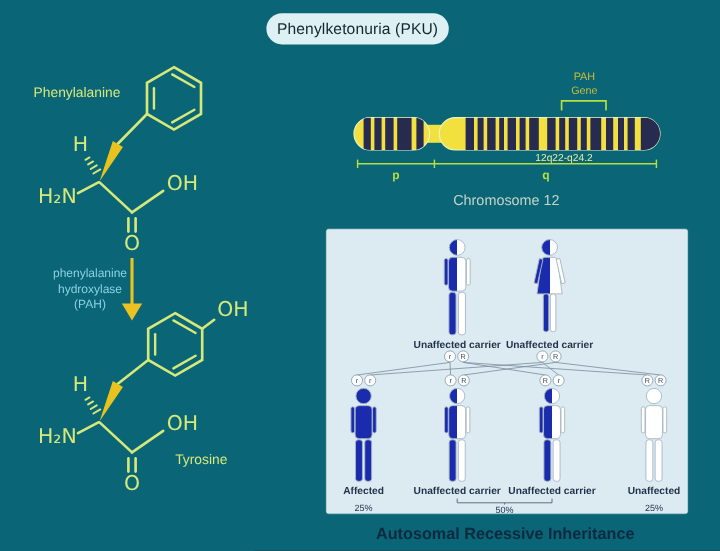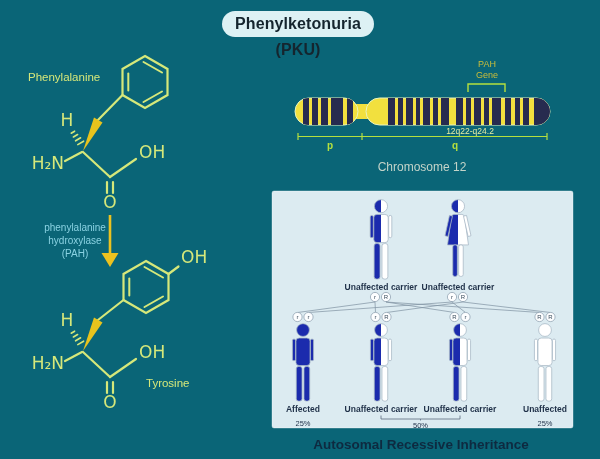--- a/index.html
+++ b/index.html
@@ -9,21 +9,21 @@
     --accent:#b5e03e; --gene-text:#c9bd3a; --locus-text:#e6eda2; --caption-light:#c4d4c9;
     --panel-bg:#dcebf1; --figure-blue:#1b2bad; --figure-outline:#a8b8c6;
     --line-gray:#7e90a0; --text-dark:#1f3048; --heading-dark:#0e2a40;
   }
   html,body{margin:0;padding:0;}
   body{font-family:"Liberation Sans",sans-serif;background:#333;}
   .stage{position:relative;width:600px;height:459px;background:var(--background,#0a6577);overflow:hidden;}
   .title-pill{
     position:absolute;left:222px;top:11px;width:152px;height:26px;
     background:var(--pill-bg,#ddf1f4);border-radius:13px;
-    color:var(--pill-text,#15252e);font-size:16px;font-weight:700;
+    color:var(--pill-text,#15252e);font-size:13px;font-weight:400;
     line-height:26px;text-align:center;letter-spacing:.1px;
   }
   svg.overlay{position:absolute;left:0;top:0;}
   
   .bond{stroke:var(--structure,#d6e87a);stroke-width:2.2;fill:none;stroke-linecap:round;}
   .ring-inner{stroke:var(--structure,#d6e87a);stroke-width:2;fill:none;stroke-linecap:round;}
   .hash{stroke:var(--structure,#d6e87a);stroke-width:1.6;stroke-linecap:round;}
   .wedge{fill:var(--wedge,#e8c31d);}
   .atom{fill:var(--structure,#d6e87a);font:17px "DejaVu Sans",sans-serif;}
   .mol-name{fill:var(--structure,#d6e87a);font:11.5px "Liberation Sans",sans-serif;}

